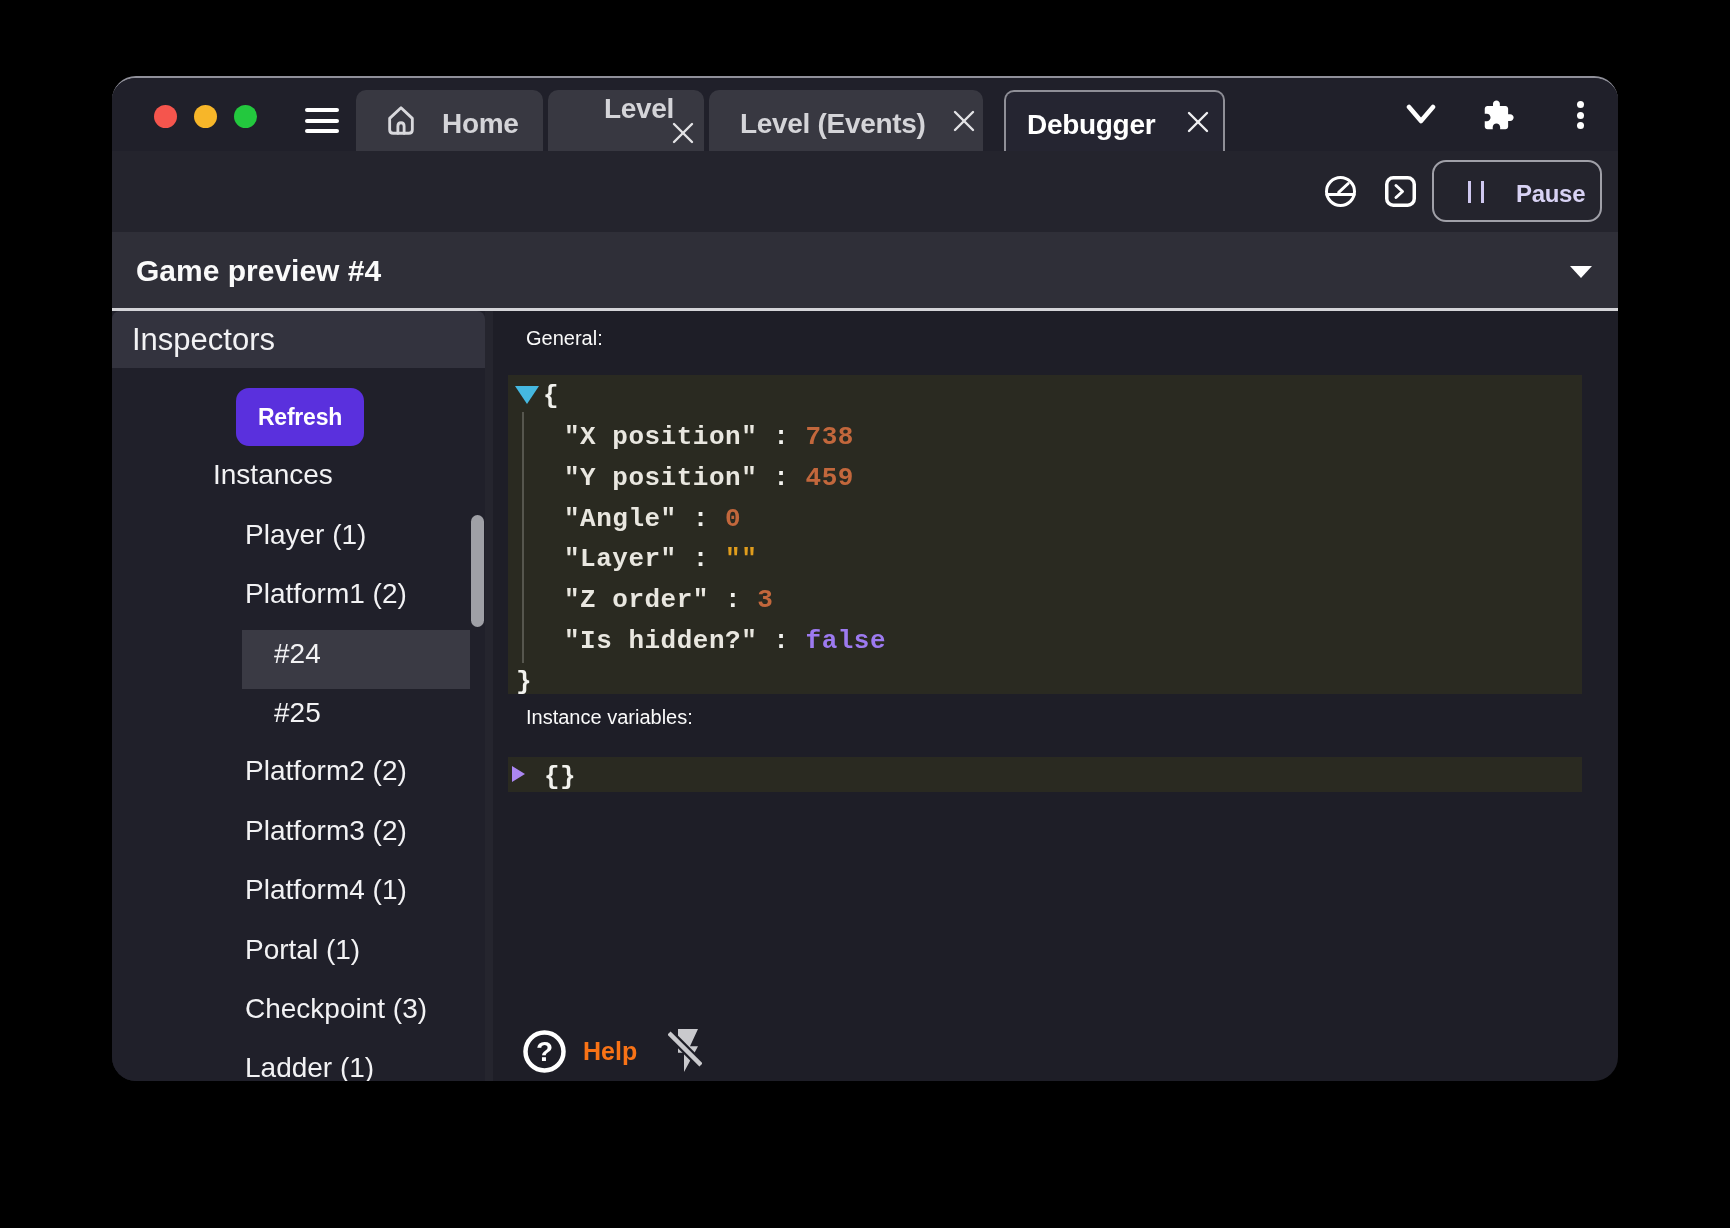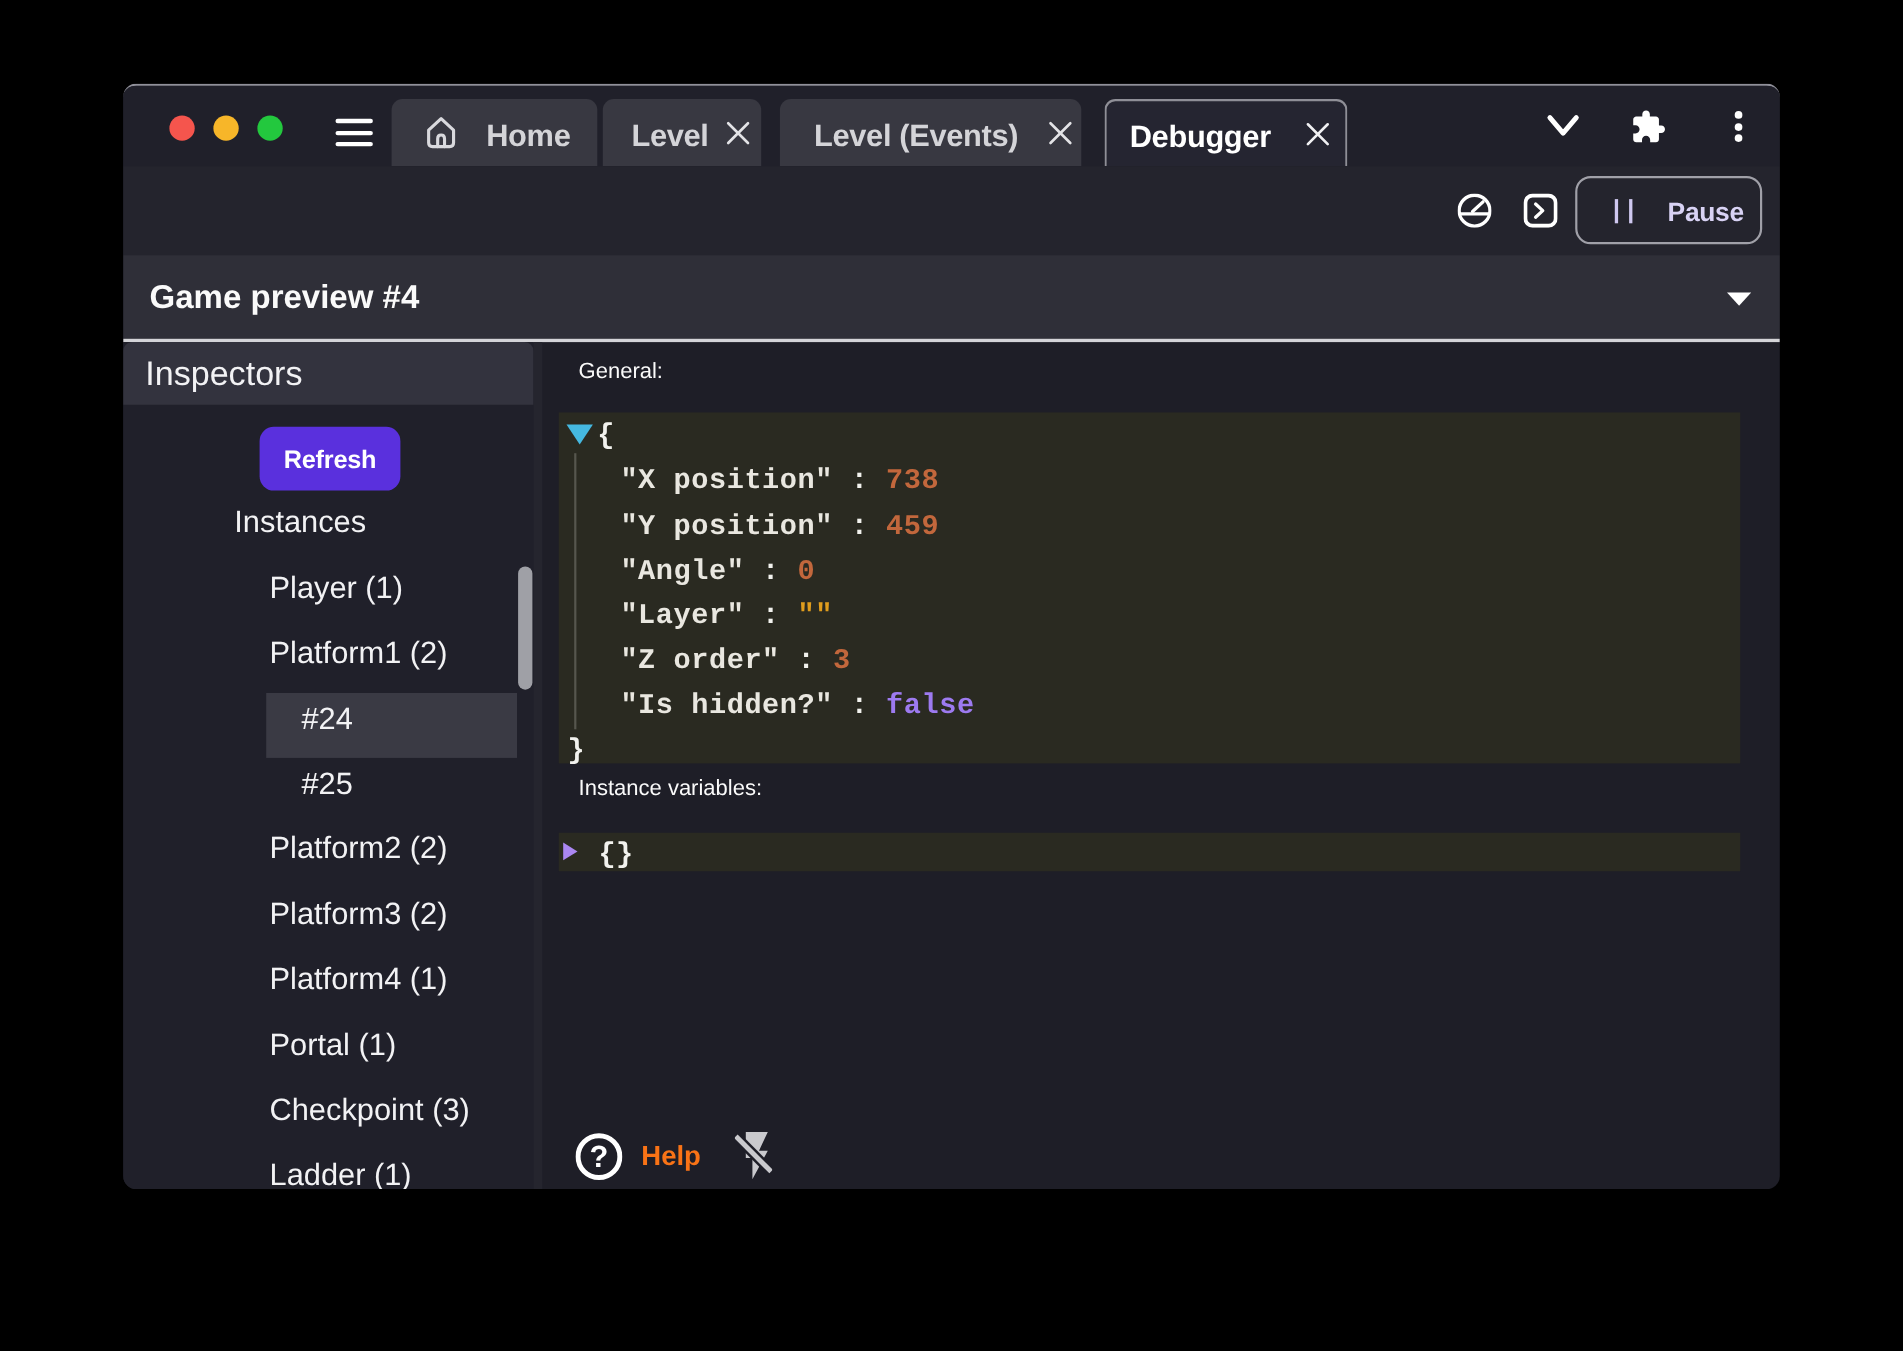--- a/index.html
+++ b/index.html
@@ -1,34 +1,34 @@
 <!DOCTYPE html>
 <html><head>
 <meta charset="utf-8">
 <style>
   * { margin:0; padding:0; box-sizing:border-box; }
   html,body { width:1730px; height:1228px; background:#000; overflow:hidden;
     font-family:"Liberation Sans", sans-serif; }
   .window { position:absolute; left:112px; top:76px; width:1506px; height:1005px;
-    background:#1e1e27; border-radius:12px; overflow:hidden;
+    background:#1e1e27; border-radius:24px; overflow:hidden;
     border-top:2px solid #90909a; }
   
   .titlebar { position:absolute; left:0; top:0; width:100%; height:73px; background:#20202a; }
   .dot { position:absolute; top:26.5px; width:23px; height:23px; border-radius:50%; }
   .dot.r { left:42px;  background:#f5554d; }
   .dot.y { left:82px;  background:#f7b629; }
   .dot.g { left:122px; background:#23c83e; }
   .burger { position:absolute; left:193px; top:30px; width:34px; }
   .burger div { height:4px; background:#fff; border-radius:2px; margin-bottom:6.5px; }
   .tab { position:absolute; top:12px; height:61px; background:#383841; border-radius:10px 10px 0 0;
     display:flex; align-items:center; color:#d4d4d8; padding-top:0; font-size:28px; font-weight:bold; letter-spacing:-0.3px; }
   .tab .x { margin-left:auto; }
   .tab span { position:relative; top:3px; }
   .tab-home  { left:244px; width:187px; }
-  .tab-level { left:436px; width:144px; }
+  .tab-level { left:436px; width:156px;flex-direction:column; }
   .tab-lvlev { left:597px; width:274px; }
   .tab-dbg   { left:892px; width:221px; background:#252531; color:#fff;
     border:2px solid #8f8f97; border-bottom:none; height:61px; }
   
   .tb-ic { position:absolute; top:0; }
   
   .toolbar { position:absolute; left:0; top:73px; width:100%; height:81px; background:#24242d; }
   .pausebtn { position:absolute; left:1320px; top:9px; width:170px; height:62px;
     border:2px solid #a0a0a8; border-radius:14px; }
   .pausebtn .bar { position:absolute; top:19px; width:3px; height:22px; background:#cfc8f0; }

